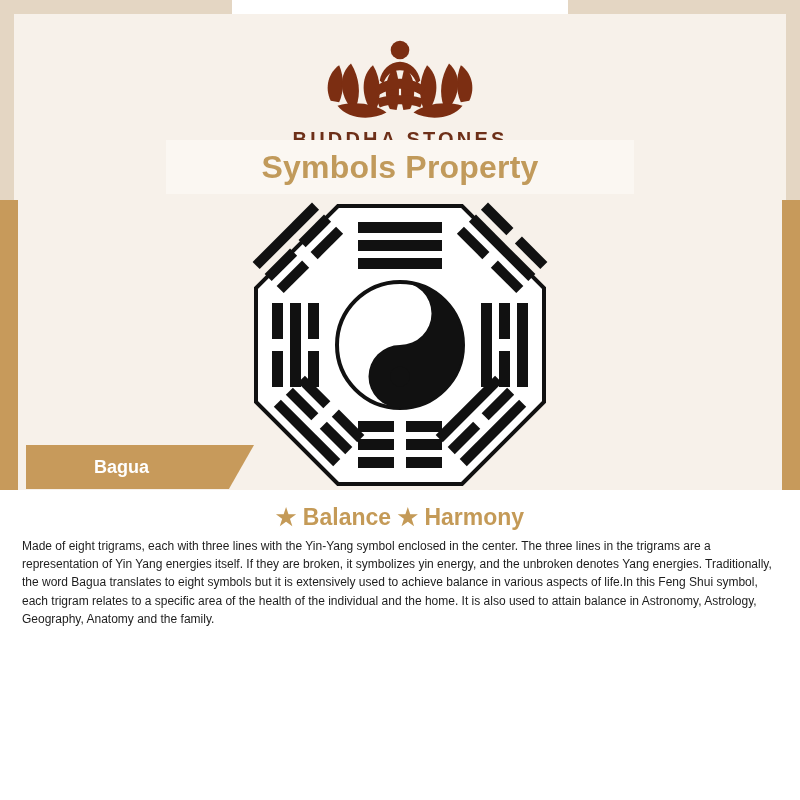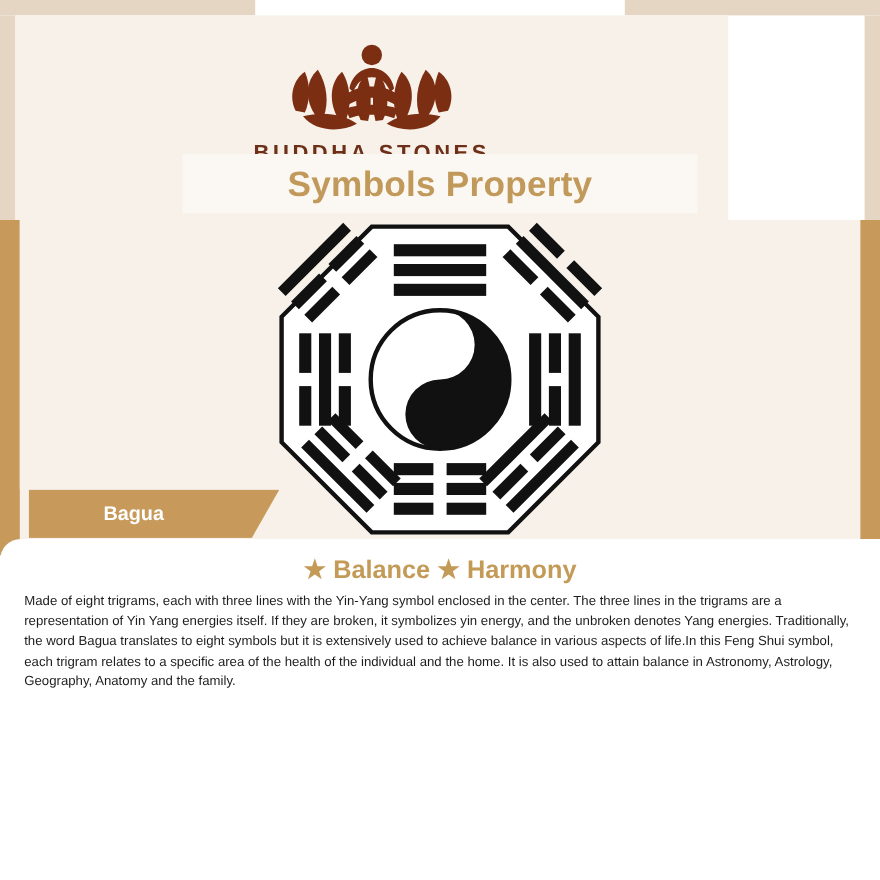--- a/index.html
+++ b/index.html
@@ -48,21 +48,21 @@
   }
   .right-rail {
     position: absolute; right: 0; top: 200px;
     width: 18px; height: 290px;
     background: #c79a5b;
   }
 
   
   .header {
     position: absolute; left: 14px; top: 14px;
-    width: 648px; height: 186px;
+    width: 772px; height: 186px;
     background: #f7f1ea;
     text-align: right;
   }
   .logo-wrap {
     position: absolute; left: 0; right: 0; top: 14px;
     display: flex; flex-direction: column; align-items: center;
   }
   .logo-mark { width: 170px; height: 98px; }
   .brand-name {
     margin-top: 2px;
@@ -113,21 +113,20 @@
     font-weight: bold;
     font-size: 18px;
   }
 
   
   .desc {
     position: absolute; left: 0; top: 490px;
     width: 800px; height: 310px;
     background: #ffffff;
     padding: 14px 22px 0 22px;
-    border-radius: 19px;
   }
   .tagline {
     text-align: center;
     color: #c49a57;
     font-size: 23px;
     font-weight: bold;
     margin-bottom: 6px;
   }
   .tagline .star { color: #c49a57; }
   .desc p {

